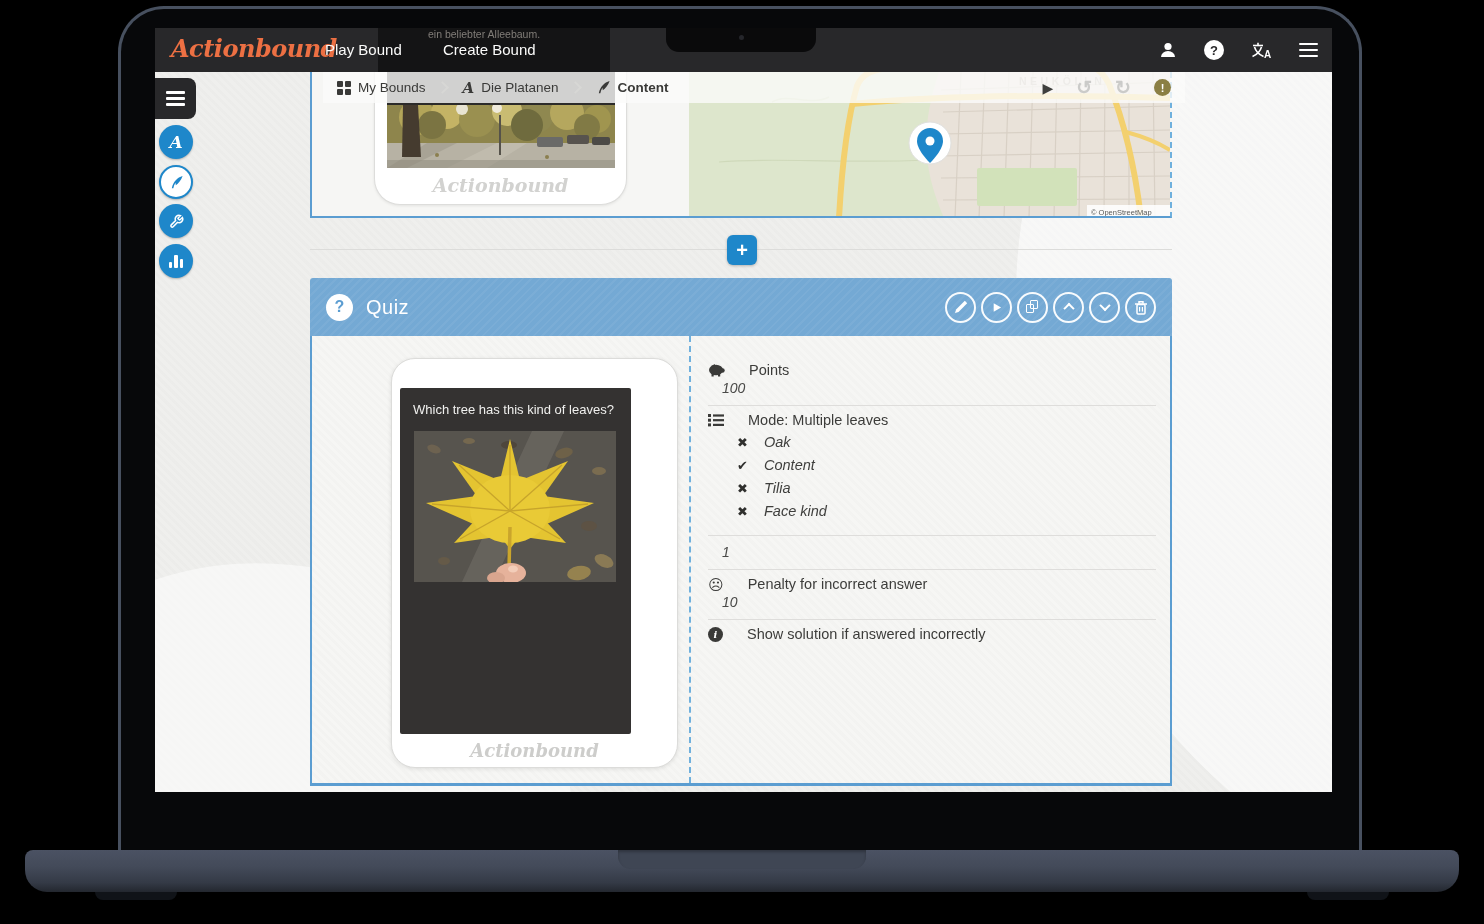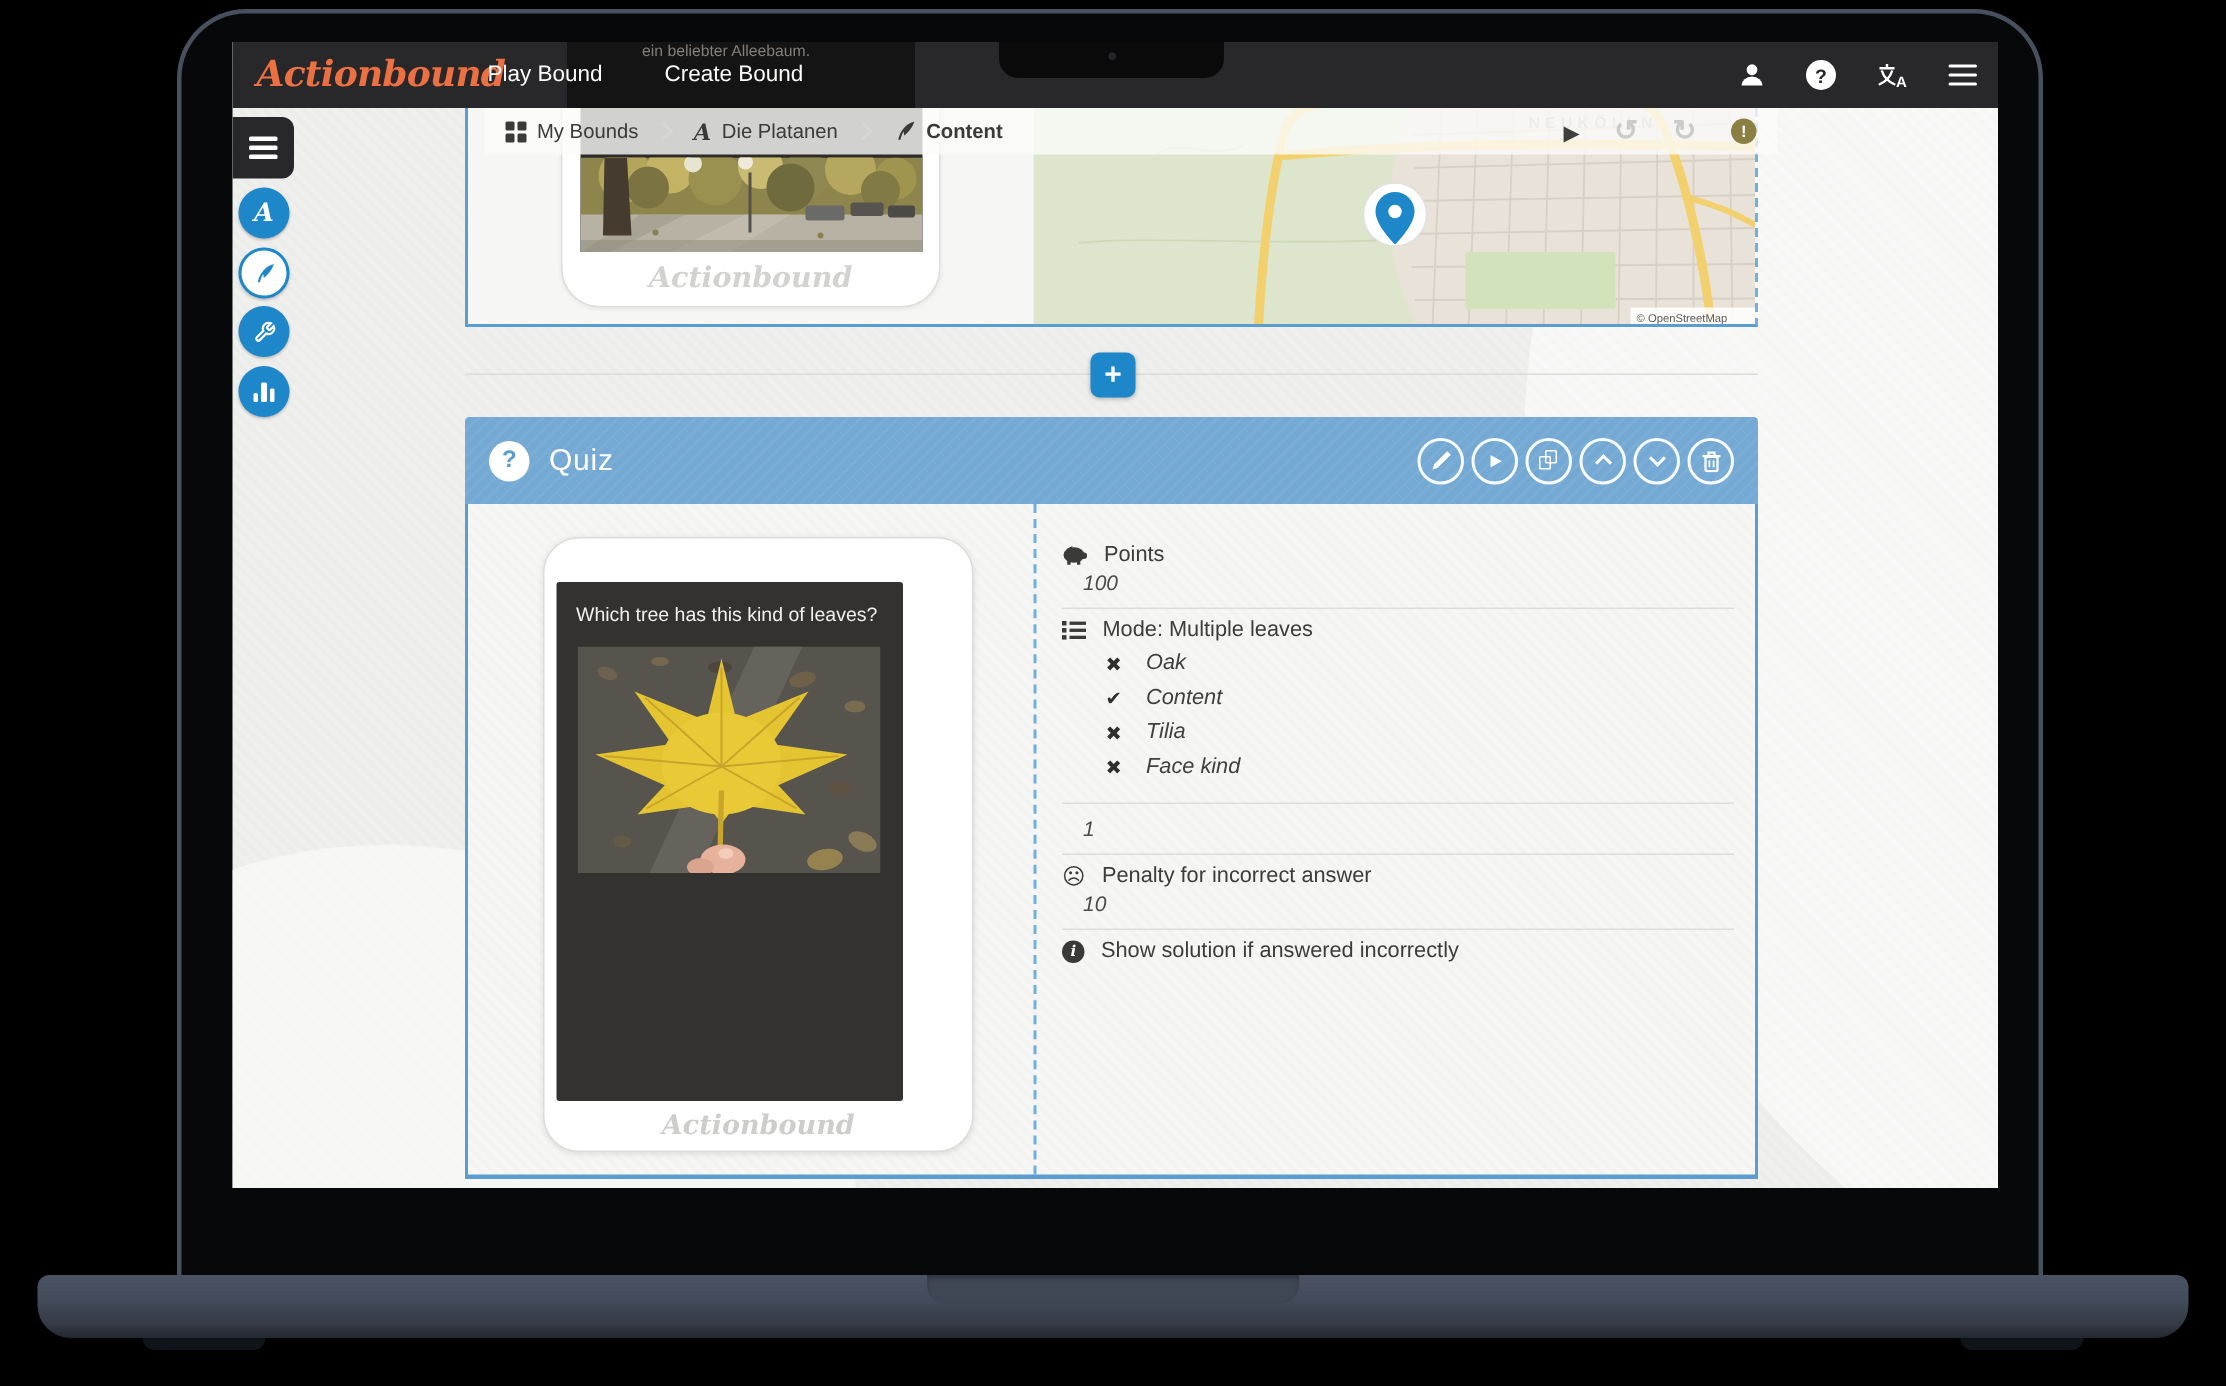--- a/index.html
+++ b/index.html
@@ -106,32 +106,32 @@
   .chev{width:8px;height:8px;border-right:2.5px solid #fff;border-bottom:2.5px solid #fff;}
   .chev.up{transform:rotate(-135deg) translate(-1px,-1px);}
   .chev.down{transform:rotate(45deg) translate(-1px,-1px);}
   .copy-ic{position:relative;width:13px;height:14px;}
   .copy-ic i{position:absolute;width:8px;height:9px;border:1.6px solid #fff;border-radius:1px;display:block;}
   .copy-ic i:first-child{left:0;top:4px;} .copy-ic i:last-child{left:4px;top:0;}
   .quiz-body{position:relative;height:450px;background:#f6f6f4;border-left:2px solid #5b9dd1;
              border-right:2px solid #5b9dd1;border-bottom:3px solid #5b9dd1;
              background-image:repeating-linear-gradient(45deg,rgba(0,0,0,.012) 0 3px,transparent 3px 6px);}
   .quiz-left{position:absolute;left:0;top:0;width:377px;height:100%;}
-  .phone2{position:absolute;left:50px;top:22px;width:287px;height:410px;background:#fff;border:1px solid #dcdcda;
+  .phone2{position:absolute;left:79px;top:22px;width:287px;height:410px;background:#fff;border:1px solid #dcdcda;
           border-radius:24px;box-shadow:0 1px 4px rgba(0,0,0,.1);}
   .phone2-screen{position:absolute;left:8px;top:29px;width:231px;height:346px;background:#343231;border-radius:2px;}
   .p2-question{padding:13px 13px 0;color:#f0f0ee;font-size:13px;line-height:1.35;}
   .leaf-wrap{position:absolute;left:14px;top:43px;width:202px;height:151px;}
   .phone2-wm{position:absolute;left:0;right:0;top:381px;text-align:center;font-family:"DejaVu Serif",serif;
              font-style:italic;font-weight:bold;font-size:18px;color:#cdcdcb;}
   .quiz-right{position:absolute;left:377px;top:0;right:0;bottom:0;border-left:2px dashed #6fb0dd;
               padding:20px 14px 0 17px;}
   .srow{padding:6px 0 9px;border-bottom:1px solid #dedddb;}
   .srow.last{border-bottom:none;}
-  .shead{display:flex;align-items:center;gap:11px;font-size:14.5px;color:#3c3c3a;}
+  .shead{display:flex;align-items:center;gap:24px;font-size:14.5px;color:#3c3c3a;}
   .sval{margin-left:14px;font-style:italic;font-size:14px;color:#4a4a48;margin-top:2px;}
   .opts{margin:6px 0 2px;}
   .opt{display:flex;align-items:center;gap:13px;margin:0 0 7px 29px;font-style:italic;font-size:14.5px;color:#3f3f3d;}
   .opt .mark{font-style:normal;font-size:13px;color:#2f2f2d;width:14px;}
   .chev-dark{width:8px;height:8px;border-top:2.6px solid #3a3a38;border-right:2.6px solid #3a3a38;
              transform:rotate(45deg);margin:0 3px;}
   .smiley{font-size:15px;color:#3a3a38;line-height:1;}
   .info-ic{width:15px;height:15px;border-radius:50%;background:#3a3a38;color:#fff;font-size:10px;font-weight:bold;
            display:flex;align-items:center;justify-content:center;font-family:"DejaVu Serif",serif;font-style:italic;}
 </style>

